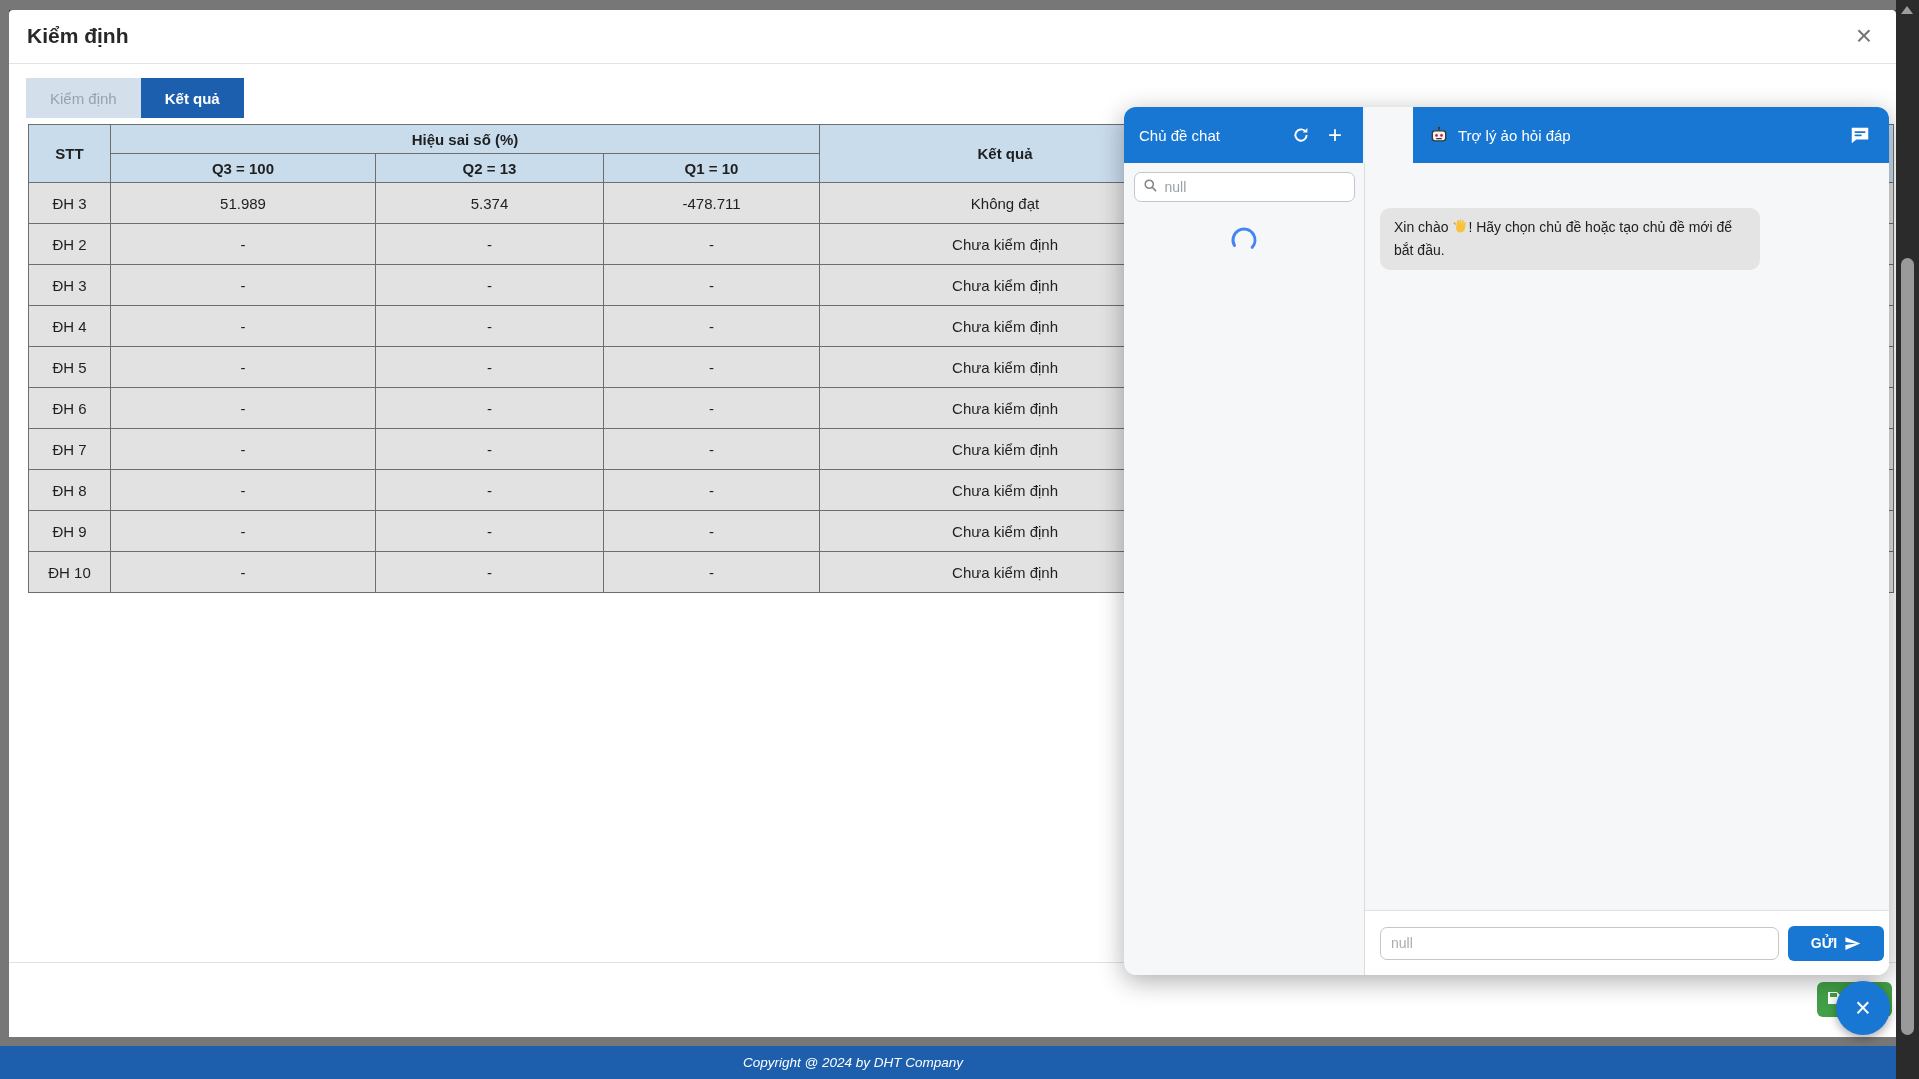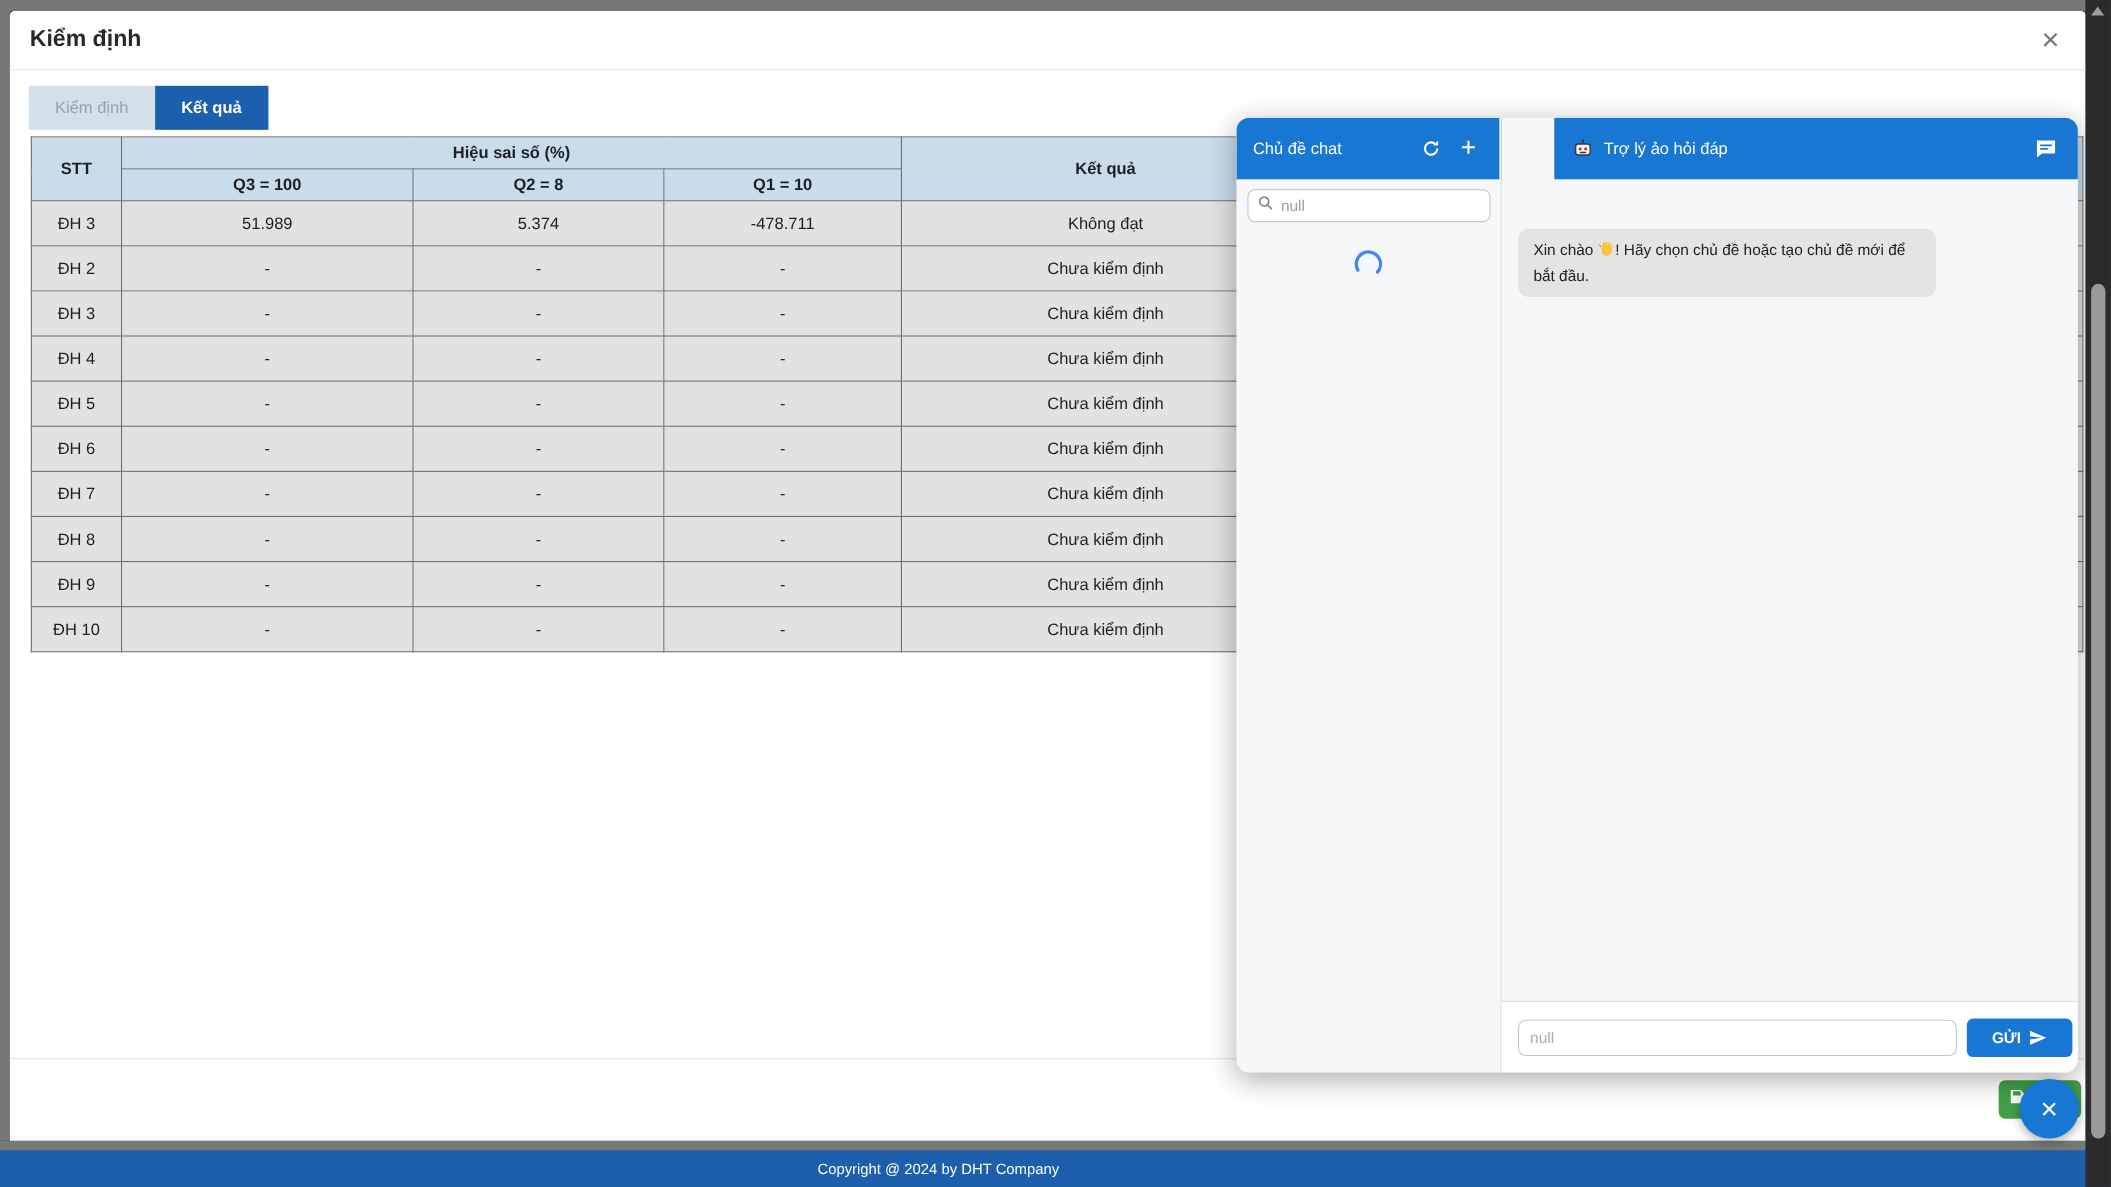--- a/index.html
+++ b/index.html
@@ -1,17 +1,17 @@
 <!DOCTYPE html>
 <html><head>
 <meta charset="utf-8">
 <style>
   * { margin:0; padding:0; box-sizing:border-box; }
   html,body { width:1919px; height:1079px; overflow:hidden; font-family:"Liberation Sans","DejaVu Sans",sans-serif; background:#ffffff; }
-  .stage { position:relative; width:1919px; height:1079px; background:#0c4a6e; }
+  .stage { position:relative; width:1919px; height:1079px; background:#0c4a6e;border-radius:20px; }
 
   
   .dim { position:absolute; background:#777777; }
   .dim-top    { left:0; top:0; width:1896px; height:10px; }
   .dim-left   { left:0; top:10px; width:9px; height:1027px; }
   .dim-bottom { left:0; top:1037px; width:1896px; height:9px; }
 
   
   .modal { position:absolute; left:9px; top:10px; width:1887px; height:1027px; background:#ffffff; border-radius:4px 4px 0 0; }
   .modal-header { position:relative; height:54px; border-bottom:1px solid #e3e3e3; }
@@ -57,21 +57,21 @@
   .assistant-footer { flex:0 0 65px; border-top:1px solid #e0e0e0; background:#ffffff; display:flex; align-items:center; padding:0 5px 0 15px; }
   .msg-input { width:399px; height:33px; border:1px solid #c6c6c6; border-radius:7px; padding:0 10px; font-size:14px; color:#3c4043; outline:none; background:#ffffff; font-family:inherit; }
   .msg-input::placeholder { color:#a8adb2; }
   .send-btn { margin-left:9px; width:96px; height:35px; background:#1877d2; border:none; border-radius:6px; color:#ffffff; font-size:14px; font-weight:bold; display:flex; align-items:center; justify-content:center; gap:7px; cursor:pointer; font-family:inherit; }
 
   
   .chat-fab { position:absolute; left:1836px; top:981px; width:54px; height:54px; border-radius:50%; background:#1877d2; box-shadow:0 3px 10px rgba(0,0,0,.35); display:flex; align-items:center; justify-content:center; color:#ffffff; font-size:27px; cursor:pointer; }
 
   
   .footer-bar { position:absolute; left:0; top:1046px; width:1896px; height:33px; background:#1d5fad; display:flex; align-items:center; justify-content:center; padding-right:190px; }
-  .footer-bar span { color:#ffffff; font-size:13.5px; }
+  .footer-bar span { color:#ffffff; font-size:13.5px;font-style:italic; }
 
   
   .scrollbar { position:absolute; left:1896px; top:0; width:23px; height:1079px; background:#2b2b2b; }
   .sb-up { position:absolute; left:5px; top:6px; width:0; height:0; border-left:6px solid transparent; border-right:6px solid transparent; border-bottom:8px solid #9e9e9e; }
   .sb-thumb { position:absolute; left:5px; top:258px; width:13px; height:777px; background:#9a9a9a; border-radius:7px; }
 </style>
 </head>
 <body>
 
 <div class="stage">
@@ -102,21 +102,21 @@
       </colgroup>
       <tbody>
           <tr>
         <th rowspan="2">STT</th>
         <th colspan="3">Hiệu sai số (%)</th>
         <th rowspan="2">Kết quả</th>
         <th rowspan="2"></th>
       </tr>
       <tr>
         <th>Q3 = 100</th>
-        <th>Q2 = 8</th>
+        <th>Q2 = 13</th>
         <th>Q1 = 10</th>
       </tr>
       <tr>
         <td>ĐH 3</td>
             <td>51.989</td>
             <td>5.374</td>
             <td>-478.711</td>
             <td>Không đạt</td>
             <td></td>
       </tr>

